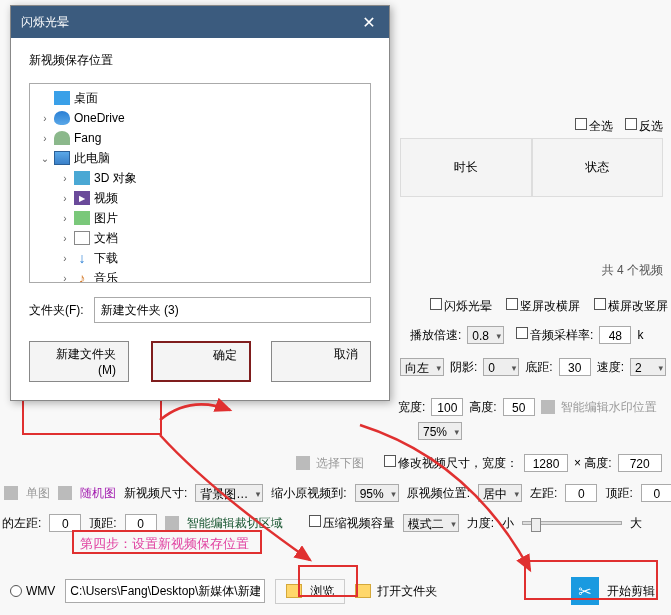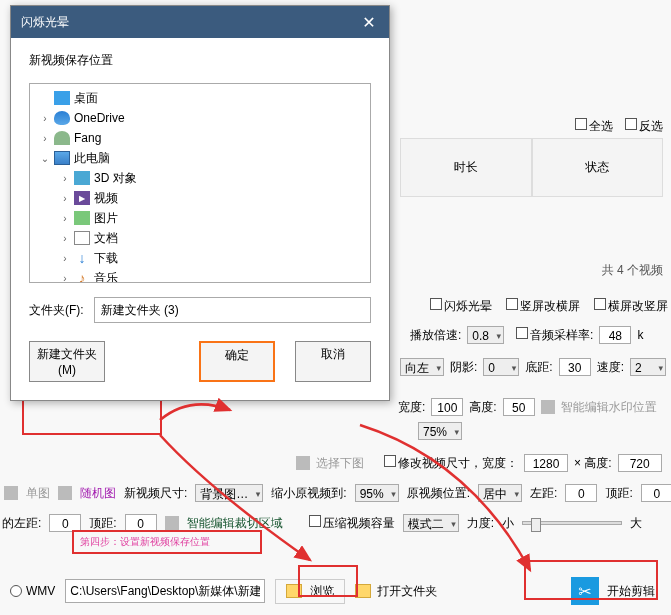--- a/index.html
+++ b/index.html
@@ -21,32 +21,32 @@
 .obj3d{background:#4aa8d4}
 .vid{background:#6a4a9a;color:#fff;font-size:8px}
 .pic{background:#7ac87a}
 .doc{background:#fff;border:1px solid #888}
 .dl{color:#2a7fd4;font-size:14px;background:none}
 .mus{color:#d47a2a;font-size:14px;background:none}
 .folder-row{display:flex;align-items:center;gap:10px;margin-top:14px}
 .folder-label{white-space:nowrap}
 .folder-input{flex:1;border:1px solid #aaa;padding:4px 6px;height:26px}
 .dlg-btns{display:flex;gap:20px;margin-top:18px;justify-content:space-between}
-.dlg-btn{border:1px solid #888;background:#f4f4f4;padding:4px 4px;width:76px;text-align:center;cursor:pointer}
-.ok{border:2px solid #f97316}
+.dlg-btn{border:1px solid #888;background:#f4f4f4;padding:4px 12px;width:100px;text-align:right;cursor:pointer}
+.ok{border:2px solid #7f1d1d}
 .hl-box{position:absolute;border:2px solid #e03030;pointer-events:none}
 .bg{position:absolute}
 .ck{display:inline-flex;gap:2px}
 .cb{width:12px;height:12px;border:1px solid #555;display:inline-block;background:#fff}
 .sel{border:1px solid #aaa;background:#eee;padding:1px 14px 1px 4px;display:inline-block;position:relative;min-width:36px;height:18px;line-height:16px}
 .sel:after{content:"▾";position:absolute;right:2px;top:1px;font-size:9px;color:#555}
 .inp{border:1px solid #aaa;background:#fff;padding:1px 4px;display:inline-block;min-width:32px;height:18px;line-height:16px;text-align:center}
 .row{display:flex;align-items:center;gap:6px;white-space:nowrap}
 .hdr{background:#f4f4f4;border:1px solid #ddd;padding:20px 8px;text-align:center}
-.step{position:absolute;color:#e040a0;font-size:10px;left:80px;top:535px}
+.step{position:absolute;color:#e040a0;font-size:13px;left:80px;top:535px}
 .path-row{position:absolute;left:10px;bottom:8px;right:8px;display:flex;align-items:center;gap:10px}
 .path-inp{border:1px solid #aaa;padding:4px;width:200px;height:24px}
 .browse-btn{display:flex;align-items:center;gap:8px;border:1px solid #ccc;padding:3px 10px;cursor:pointer}
 .start-btn{display:flex;align-items:center;gap:8px;cursor:pointer;padding:2px 8px}
 .scis{width:28px;height:28px;background:#1a9ae0;display:flex;align-items:center;justify-content:center;color:#fff;font-size:16px}
 .radio{display:inline-flex;align-items:center;gap:4px}
 .rb{width:12px;height:12px;border:1px solid #555;border-radius:50%;display:inline-block;background:#fff}
 svg.arrow{position:absolute;pointer-events:none;z-index:200}
 .slider{width:100px;height:4px;background:#ddd;border:1px solid #aaa;position:relative;display:inline-block}
 .slider:before{content:"";position:absolute;left:8px;top:-4px;width:8px;height:12px;background:#eee;border:1px solid #888}

